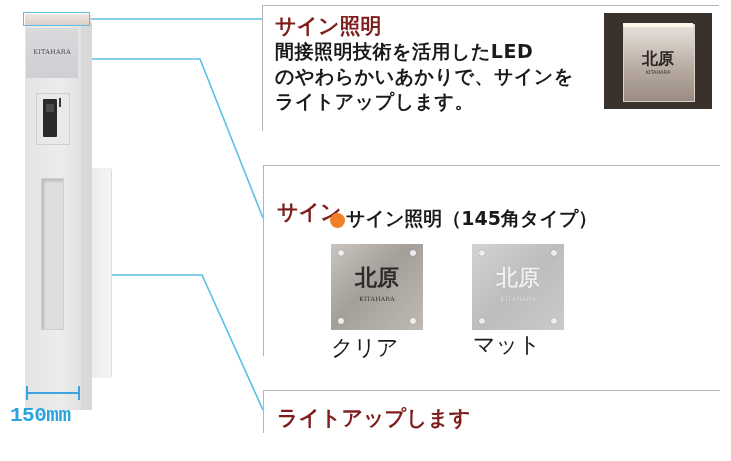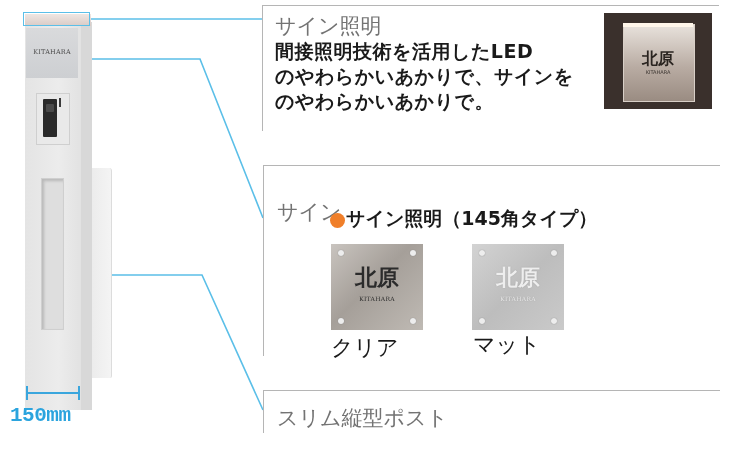--- a/index.html
+++ b/index.html
@@ -33,21 +33,21 @@
   .dim-label { left:10px; top:404px; font-family:Liberation Mono, monospace; font-size:21px; font-weight:bold; color:#2ba4de; letter-spacing:-0.5px; }
 
   svg.connectors { position:absolute; left:0; top:0; }
 
   
   .panel { border-left:1.5px solid #b5b5b5; border-top:1.5px solid #b5b5b5; }
   .panel-1 { left:262px; top:5px; width:456px; height:125px; }
   .panel-2 { left:263px; top:165px; width:456px; height:190px; }
   .panel-3 { left:263px; top:390px; width:456px; height:42px; }
 
-  .title { font-size:21px; font-weight:normal; color:#737373; white-space:nowrap; }
+  .title { font-size:21px; font-weight:bold; color:#7f1d1d; white-space:nowrap; }
   .desc { font-size:19px; font-weight:bold; color:#1a1a1a; line-height:25px; white-space:nowrap; letter-spacing:0.5px; }
 
   .photo { left:604px; top:13px; width:108px; height:96px; background:#3a302c; overflow:hidden; }
   .photo-glass { left:19px; top:11px; width:70px; height:76px;
      background:linear-gradient(180deg,#e8e2dc 0%,#b9aca3 55%,#9a8c82 100%); border:1px solid #d8cfc7; }
   .photo-glow { left:19px; top:10px; width:70px; height:4px; background:#fff6ea; }
   .photo-kanji { left:19px; top:36px; width:70px; text-align:center; font-family:"DejaVu Serif",serif; font-weight:bold; font-size:16px; color:#2a2420; }
   .photo-romaji { left:19px; top:56px; width:70px; text-align:center; font-size:5px; color:#3a3430; }
 
   .bullet-dot { left:330px; top:213px; width:15px; height:15px; background:#f07f2a; border-radius:50%; }
@@ -92,21 +92,21 @@
   <div class="abs dim-tick-l"></div>
   <div class="abs dim-line"></div>
   <div class="abs dim-tick-r"></div>
   <div class="abs dim-label">150mm</div>
 </div>
 
 <div class="abs panel panel-1"></div>
 <div class="abs title" style="left:275px;top:12px;">サイン照明</div>
 <div class="abs desc" style="left:275px;top:39px;">間接照明技術を活用したLED</div>
 <div class="abs desc" style="left:275px;top:64px;">のやわらかいあかりで、サインを</div>
-<div class="abs desc" style="left:275px;top:89px;">のやわらかいあかりで。</div>
+<div class="abs desc" style="left:275px;top:89px;">ライトアップします。</div>
 
 <div class="abs photo">
   <div class="abs photo-glass"></div>
   <div class="abs photo-glow"></div>
   <div class="abs photo-kanji">北原</div>
   <div class="abs photo-romaji">KITAHARA</div>
 </div>
 
 <div class="abs panel panel-2"></div>
 <div class="abs title" style="left:277px;top:198px;">サイン</div>
@@ -127,13 +127,13 @@
   <div class="abs screw" style="left:7px;top:6px;"></div>
   <div class="abs screw" style="left:79px;top:6px;"></div>
   <div class="abs screw" style="left:7px;top:74px;"></div>
   <div class="abs screw" style="left:79px;top:74px;"></div>
   <div class="abs sample-kanji matte-ink">北原</div>
   <div class="abs sample-romaji matte-ink">KITAHARA</div>
 </div>
 <div class="abs sample-label" style="left:473px;top:330px;">マット</div>
 
 <div class="abs panel panel-3"></div>
-<div class="abs title" style="left:277px;top:404px;">スリム縦型ポスト</div>
+<div class="abs title" style="left:277px;top:404px;">ライトアップします</div>
 
 </body></html>

